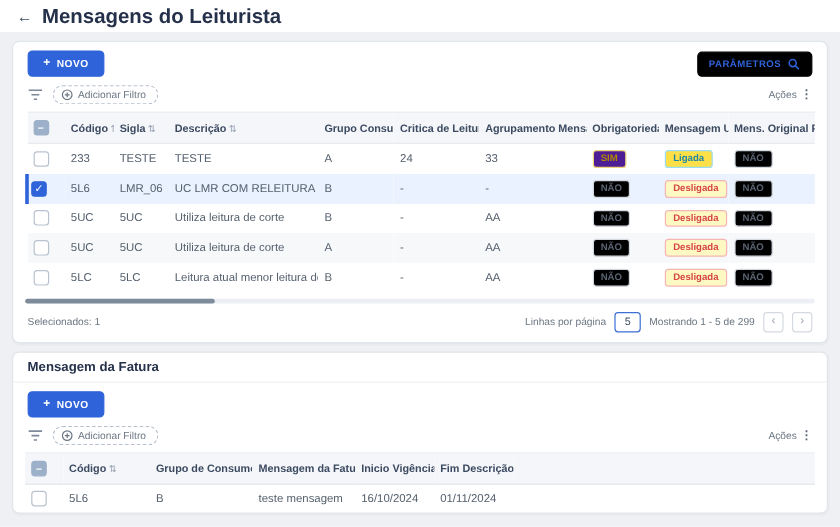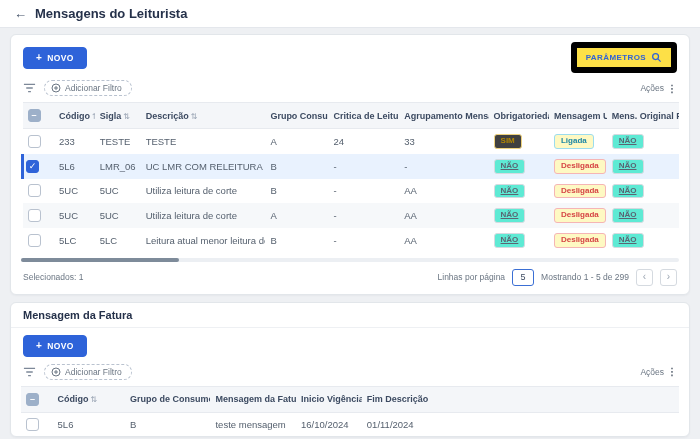--- a/index.html
+++ b/index.html
@@ -10,21 +10,21 @@
     font-family:"Liberation Sans", sans-serif;
     color:#55606e;
     font-size:10px;
   }
   
   .topbar {
     height:28px; background:#fff; border-bottom:1px solid #e4e7ec;
     display:flex; align-items:center; gap:8px; padding:0 14px;
   }
   .back-ic { font-size:13px; color:#3c4a61; cursor:pointer; }
-  .topbar-title { font-size:13px; font-weight:bold; color:#25314a; }
+  .topbar-title { font-size:17px; font-weight:bold; color:#25314a; }
 
   .page { padding:6px 10px; }
 
   .card {
     background:#fff; border:1px solid #e2e6ea; border-radius:6px;
     box-shadow:0 1px 2px rgba(20,30,60,.04);
     margin-bottom:7px; overflow:hidden;
   }
   .card-title {
     padding:6px 12px; font-size:11px; font-weight:bold; color:#25314a;
@@ -36,21 +36,21 @@
   }
   .toolbar-right { display:flex; gap:8px; }
   .btn { border-radius:4px; font-weight:bold; letter-spacing:.4px; cursor:pointer;
          display:inline-flex; align-items:center; gap:5px; }
   .btn-primary {
     background:#2e63d9; color:#fff; border:1px solid #2e63d9;
     font-size:8.5px; padding:5px 12px;
   }
   .btn-primary .plus { font-size:10px; font-weight:bold; line-height:1; }
   .btn-outline {
-    background:#fde047; color:#2f62d8; border:6px solid #000000;
+    background:#000000; color:#2f62d8; border:1px solid #000000;
     font-size:8px; padding:4px 9px;
   }
   .btn-outline svg { display:block; }
 
   .filter-bar {
     display:flex; justify-content:space-between; align-items:center;
     padding:2px 12px 6px 12px;
   }
   .filter-left { display:flex; align-items:center; gap:8px; }
   .funnel { color:#7d8898; display:flex; align-items:center; }
@@ -90,24 +90,24 @@
     font-size:9px; line-height:1; color:#fff;
   }
   .cb-ind { background:#9db0c9; border-color:#9db0c9; font-weight:bold; }
   .cb-checked { background:#2e63d9; border-color:#2e63d9; }
 
   
   .badge {
     display:inline-block; padding:2px 6px; border-radius:3px;
     font-size:8px; font-weight:bold; border:1px solid transparent; line-height:1.1;
   }
-  .badge-warn   { background:#404040; border-color:#eed27d; color:#b28704; }
-  .badge-info   { background:#fef9c3; border-color:#9bdcee; color:#1e87a5; }
+  .badge-warn   { background:#4c1d95; border-color:#eed27d; color:#b28704; }
+  .badge-info   { background:#fde047; border-color:#9bdcee; color:#1e87a5; }
   .badge-danger { background:#fef9c3; border-color:#f5b5b5; color:#d64545; }
-  .badge-gray   { background:#5eead4; border-color:#d5dae0; color:#5a6472;text-decoration:underline; }
+  .badge-gray   { background:#000000; border-color:#d5dae0; color:#5a6472; }
 
   
   .hscroll { margin:5px 10px 0 10px; height:4px; background:#eceff3; border-radius:2px; position:relative; }
   .hscroll .thumb { position:absolute; left:0; top:0; height:4px; width:24%; background:#7e8b9a; border-radius:2px; cursor:grab; }
 
   
   .tfooter {
     display:flex; justify-content:space-between; align-items:center;
     padding:7px 12px 8px 12px; font-size:8.5px; color:#6b7683;
   }

